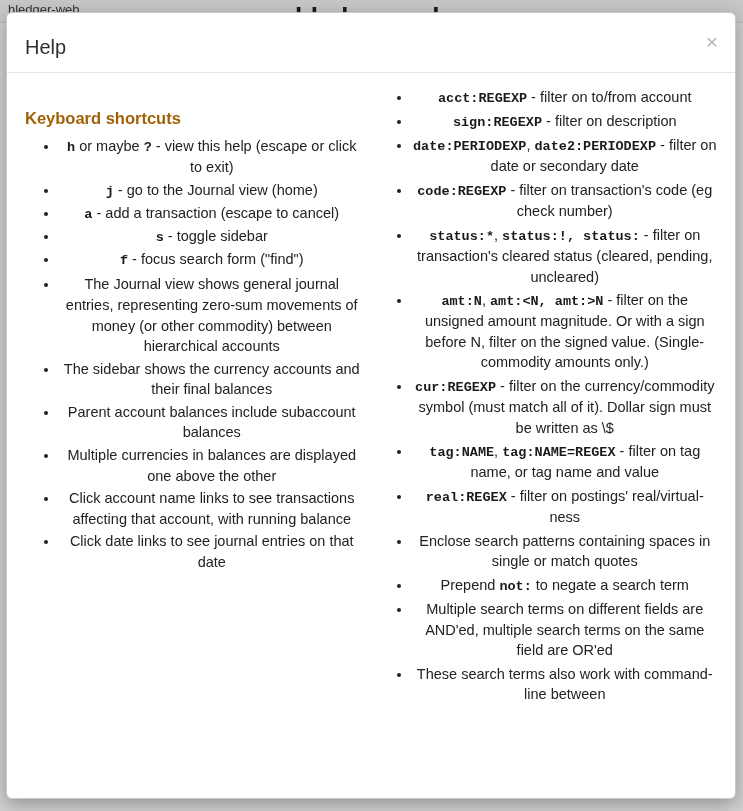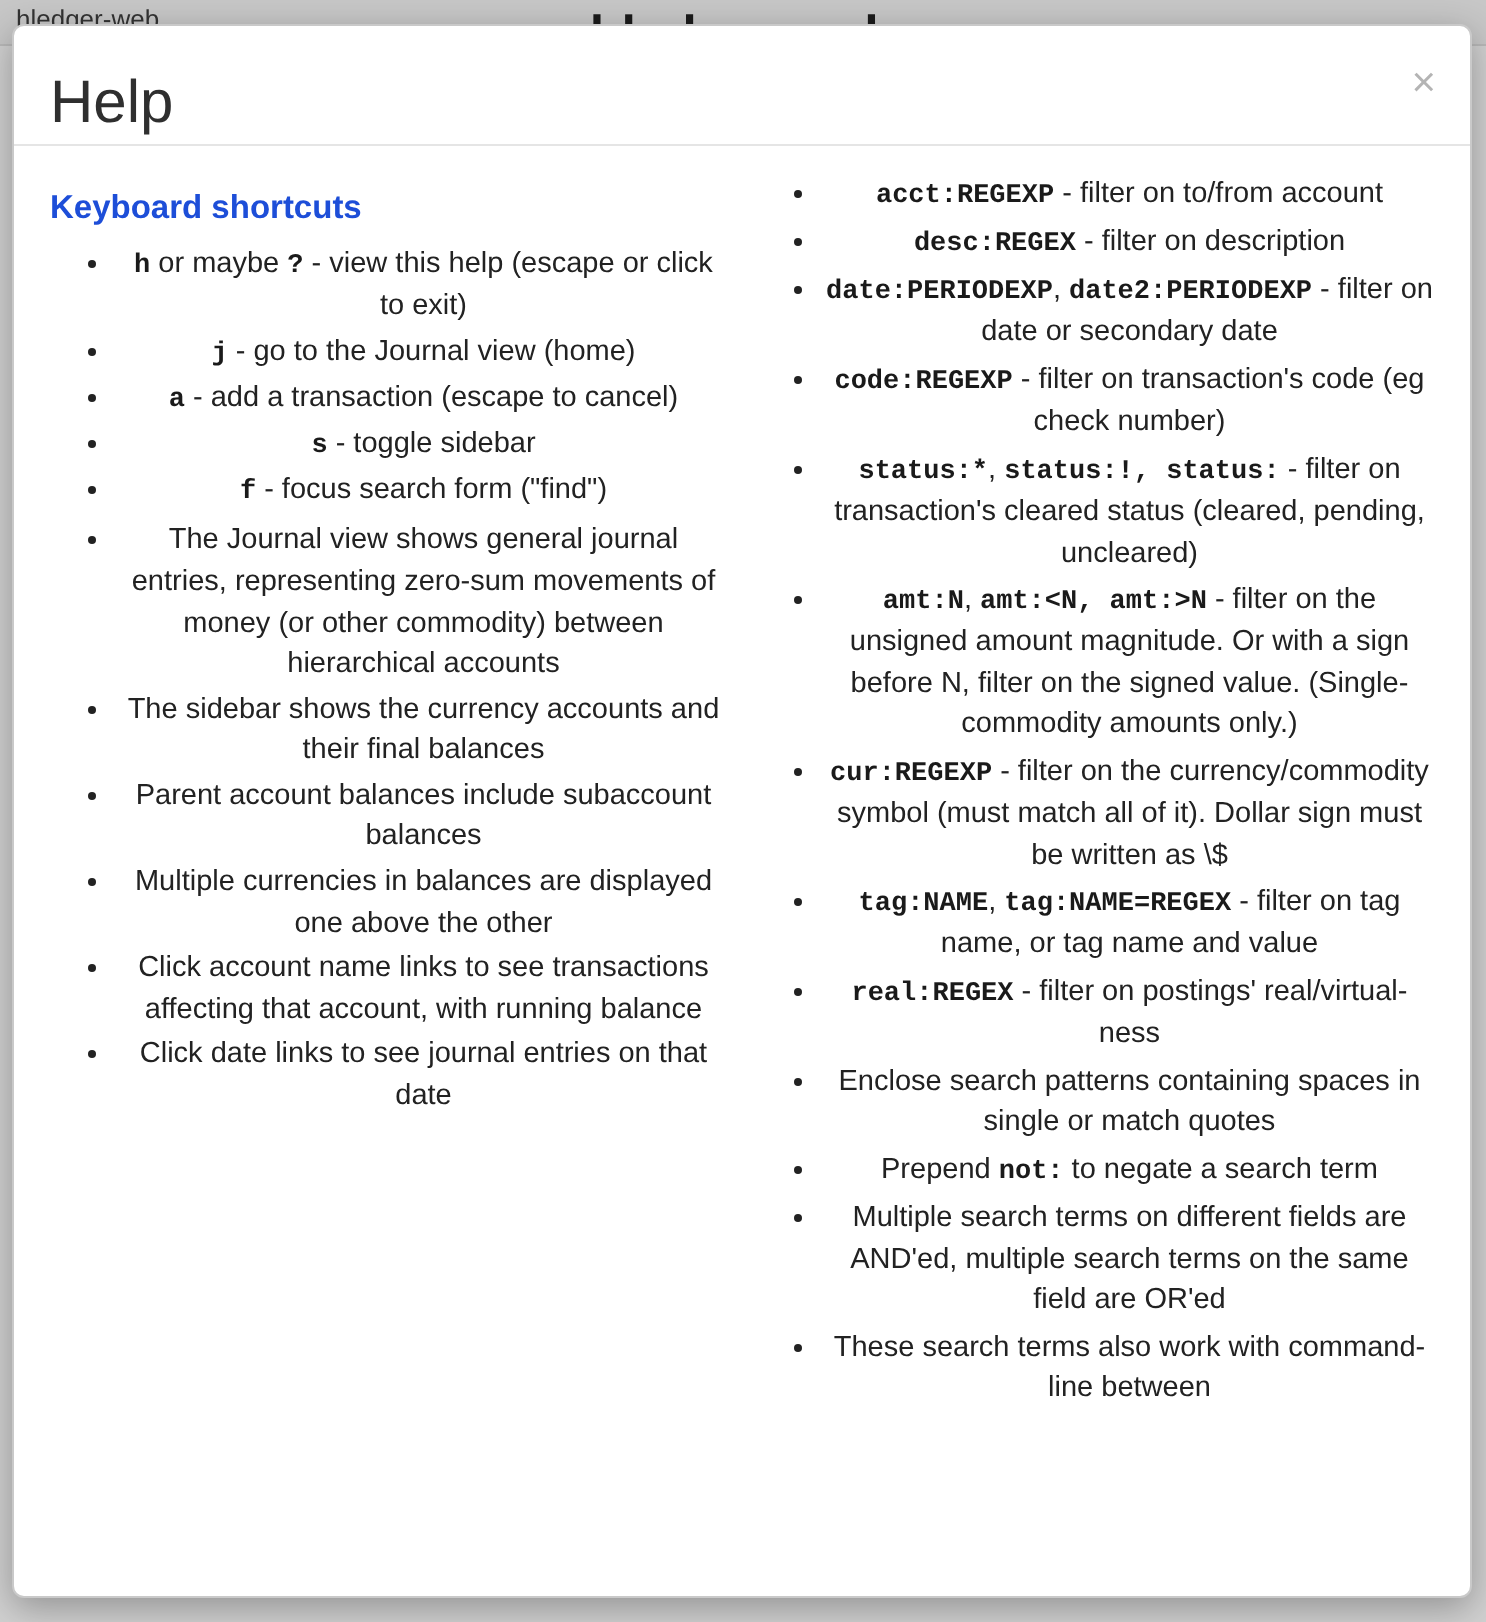--- a/index.html
+++ b/index.html
@@ -69,21 +69,21 @@
   #modal-header {
     position: relative;
     height: 60px;
     border-bottom: 1px solid #e5e5e5;
     box-sizing: border-box;
   }
   #modal-title {
     position: absolute;
     left: 18px;
     top: 24px;
-    font-size: 30px;
+    font-size: 20px;
     color: #2f2f2f;
     line-height: 1;
   }
   #modal-close {
     position: absolute;
     right: 14px;
     top: 18px;
     font-size: 21px;
     color: #b4b4b4;
     background: none;
@@ -99,22 +99,22 @@
     display: flex;
     gap: 0;
     box-sizing: border-box;
   }
   .col { box-sizing: border-box; }
   .col-left { width: 365px; padding-right: 14px; }
   .col-right { width: 350px; }
 
   h3.section-head {
     font-size: 16.5px;
-    color: #1d4ed8;
-    margin: 8px 0 8px 0;
+    color: #a16207;
+    margin: 22px 0 8px 0;
     font-weight: bold;
   }
   h3.section-head.tight { margin-top: 14px; }
 
   ul.bullets {
     margin: 0 0 4px 0;
     padding-left: 34px;
     list-style: disc;
     text-align: center;
   }
@@ -168,21 +168,21 @@
           <li>Parent account balances include subaccount balances</li>
           <li>Multiple currencies in balances are displayed one above the other</li>
           <li>Click account name links to see transactions affecting that account, with running balance</li>
           <li>Click date links to see journal entries on that date</li>
         </ul>
     </div>
 
     <div class="col col-right right">
       <ul class="bullets" id="search-list">
           <li><code>acct:REGEXP</code> - filter on to/from account</li>
-          <li><code>desc:REGEX</code> - filter on description</li>
+          <li><code>sign:REGEXP</code> - filter on description</li>
           <li><code>date:PERIODEXP</code>, <code>date2:PERIODEXP</code> - filter on date or secondary date</li>
           <li><code>code:REGEXP</code> - filter on transaction's code (eg check number)</li>
           <li><code>status:*</code>, <code>status:!, status:</code> - filter on transaction's cleared status (cleared, pending, uncleared)</li>
           <li><code>amt:N</code>, <code>amt:&lt;N, amt:&gt;N</code> - filter on the unsigned amount magnitude. Or with a sign before N, filter on the signed value. (Single-commodity amounts only.)</li>
           <li><code>cur:REGEXP</code> - filter on the currency/commodity symbol (must match all of it). Dollar sign must be written as \$</li>
           <li><code>tag:NAME</code>, <code>tag:NAME=REGEX</code> - filter on tag name, or tag name and value</li>
           <li><code>real:REGEX</code> - filter on postings' real/virtual-ness</li>
           <li>Enclose search patterns containing spaces in single or match quotes</li>
           <li>Prepend <code>not:</code> to negate a search term</li>
           <li>Multiple search terms on different fields are AND'ed, multiple search terms on the same field are OR'ed</li>

